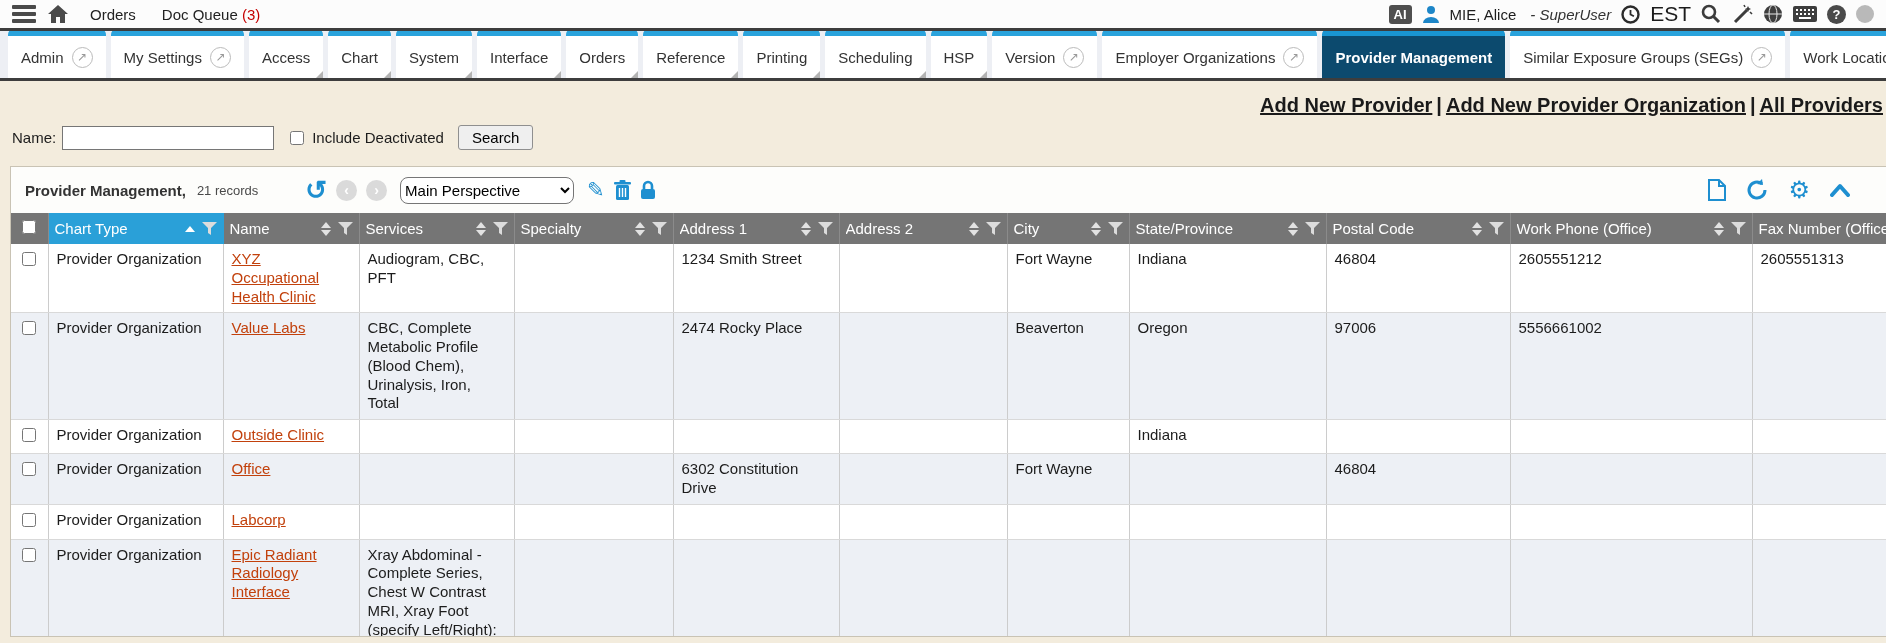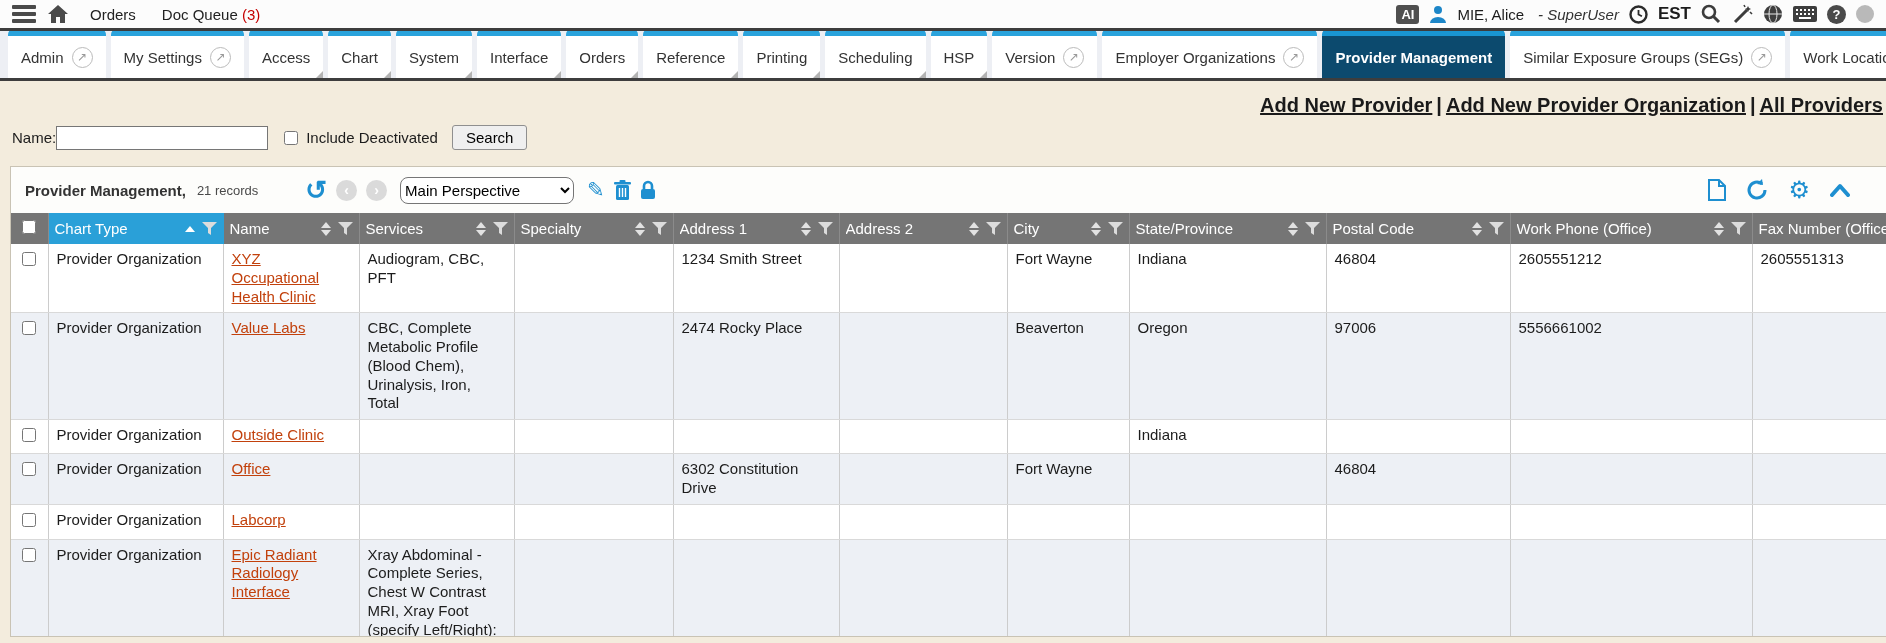--- a/index.html
+++ b/index.html
@@ -12,21 +12,21 @@
   .hamburger { width:24px; display:flex; flex-direction:column; gap:3px; cursor:pointer; }
   .hamburger i { display:block; height:4px; background:#4a4a4a; border-radius:1px; }
   .topnav { display:flex; gap:26px; font-size:15px; color:#222; margin-left:10px; }
   .topnav .navitem { cursor:pointer; }
   .badge-red { color:#c40000; }
   .topbar-right { margin-left:auto; display:flex; align-items:center; gap:10px; }
   .ai-badge { background:#4f4f4f; color:#fff; font-weight:bold; font-size:13px;
               padding:2px 5px; border-radius:3px; }
   .user-name { font-size:15px; color:#1c1c1c; }
   .user-role { font-size:15px; font-style:italic; color:#333; margin-left:4px; }
-  .tz { font-size:17px; color:#1c1c1c;font-weight:bold; }
+  .tz { font-size:21px; color:#1c1c1c; }
   .icon-btn { display:inline-flex; align-items:center; justify-content:center; cursor:pointer; }
   .help-circle { width:19px; height:19px; border-radius:50%; background:#4a4a4a; color:#fff;
                  font-size:13px; font-weight:bold; display:flex; align-items:center; justify-content:center; }
   .status-circle { width:18px; height:18px; border-radius:50%; background:#b9b9b9; }
 
   
   .tabbar { height:50px; padding:3px 0 0 8px; background:#edeff4; border-bottom:3px solid #3d3d3d;
             display:flex; align-items:flex-end; gap:5px; overflow:hidden; }
   .tab { position:relative; flex:0 0 auto; background:#fff; border-top:8px solid #2aa3dc;
          border-radius:7px 7px 0 0; height:50px; display:flex; align-items:center;
@@ -37,21 +37,21 @@
   .fold { position:absolute; bottom:0; right:0; width:0; height:0; border-style:solid;
           border-width:0 0 7px 7px; border-color:transparent transparent #b3b3b3 transparent; }
 
   
   .content { position:relative; height:556px; }
   .quick-links { text-align:right; padding:13px 3px 0 0; font-size:20px; font-weight:bold; }
   .quick-links a { color:#1a1a1a; text-decoration:underline; cursor:pointer; }
   .quick-links .sep { font-weight:bold; padding:0 4px; }
 
   .search-row { display:flex; align-items:center; margin:8px 0 0 12px; font-size:15px; }
-  .search-row label.lbl { }
+  .search-row label.lbl { margin-right:6px; }
   .name-input { width:212px; height:24px; border:1px solid #767676; background:#fff; margin-right:16px; }
   .cb { width:14px; height:14px; margin-right:8px; }
   .inc-label { margin-right:14px; }
   .btn-search { background:#efefef; border:1px solid #8f8f8f; border-radius:3px;
                 font-size:15px; font-family:inherit; padding:3px 13px; cursor:pointer; }
 
   
   .grid-box { position:absolute; top:85px; left:10px; right:0; bottom:0; background:#fff;
               border:1px solid #c9c3b4; border-right:none; overflow:hidden; }
   .grid-toolbar { height:46px; display:flex; align-items:center; padding:0 14px; gap:9px;

